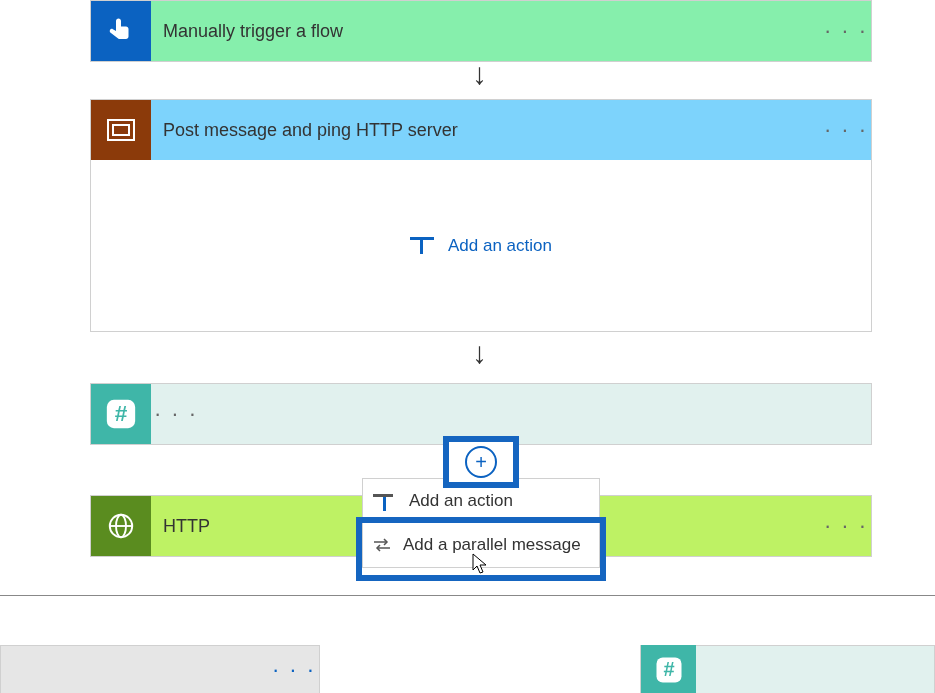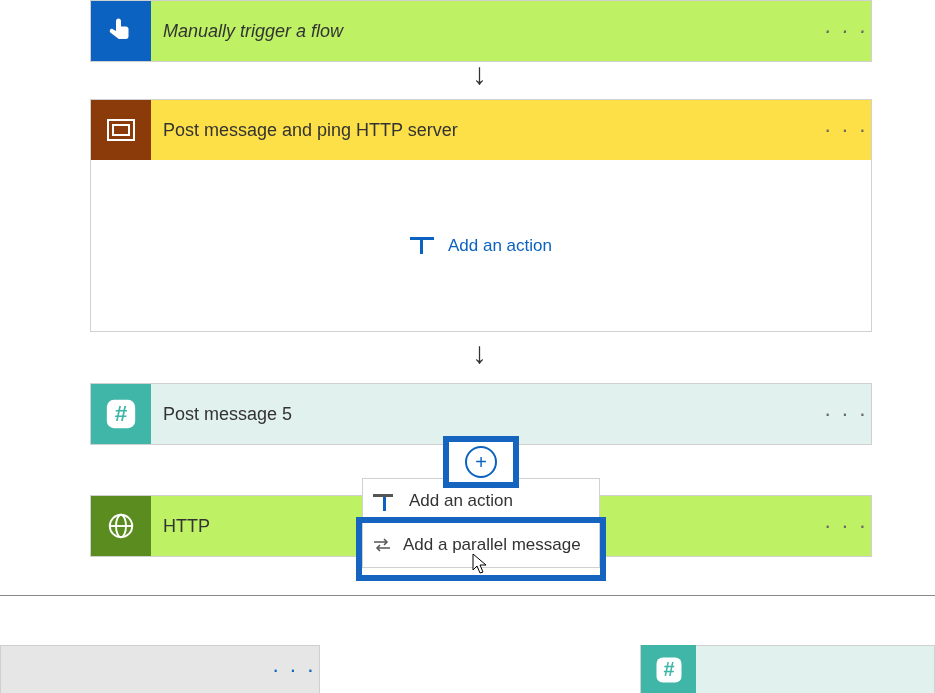--- a/index.html
+++ b/index.html
@@ -160,33 +160,33 @@
     }
     .parallel-icon {
       width: 18px;
       position: relative;
     }
     .parallel-icon svg { display: block; }
   </style>
 </head>
 <body>
 
-<div class="step-card" style="top:0; background:#bef264;font-style:italic;">
+<div class="step-card" style="top:0; background:#86efac;">
   <div class="step-icon-box" style="background:#0b62c1;">
     <svg width="30" height="30" viewBox="0 0 24 24" fill="#fff">
         <path d="M10 2c-1.1 0-2 .9-2 2v8l-2.5-1.5c-.8-.5-1.9-.2-2.3.6-.4.8-.2 1.8.5 2.3l6 4.6c.4.3.8.4 1.3.4h5c1.1 0 2-.9 2-2v-6c0-1.1-.9-2-2-2h-4V4c0-1.1-.9-2-2-2z"></path>
       </svg>
   </div>
   <div class="step-title">Manually trigger a flow</div>
   <div class="step-menu">· · ·</div>
 </div>
 
 <div class="arrow" style="top:57px;">↓</div>
 
-<div class="step-card" style="top:99px; background:#fde047;">
+<div class="step-card" style="top:99px; background:#7dd3fc;">
   <div class="step-icon-box" style="background:#8b3a0a;">
     <svg width="30" height="24" viewBox="0 0 30 24" fill="none" stroke="#fff" stroke-width="2">
         <rect x="2" y="2" width="26" height="20"></rect>
         <rect x="7" y="7" width="16" height="10"></rect>
       </svg>
   </div>
   <div class="step-title">Post message and ping HTTP server</div>
   <div class="step-menu">· · ·</div>
 </div>
 
@@ -199,21 +199,20 @@
 
 <div class="arrow" style="top:336px;">↓</div>
 
 <div class="step-card" style="top:383px; background:#e1f1ee;">
   <div class="step-icon-box" style="background:#3fb6a8;">
     <svg width="34" height="34" viewBox="0 0 24 24">
         <rect x="2" y="2" width="20" height="20" rx="5" fill="#fff"></rect>
         <text x="12" y="17" text-anchor="middle" font-size="16" font-weight="bold" fill="#3fb6a8">#</text>
       </svg>
   </div>
-  <div class="step-title">Post message 5</div>
   <div class="step-menu">· · ·</div>
 </div>
 
 <div class="plus-circle-highlight">
   <div class="plus-circle">+</div>
 </div>
 
 <div class="step-card" style="top:495px; background:#bef264;">
   <div class="step-icon-box" style="background:#5a8c1f;">
     <svg width="30" height="30" viewBox="0 0 24 24" fill="none" stroke="#fff" stroke-width="1.5">

